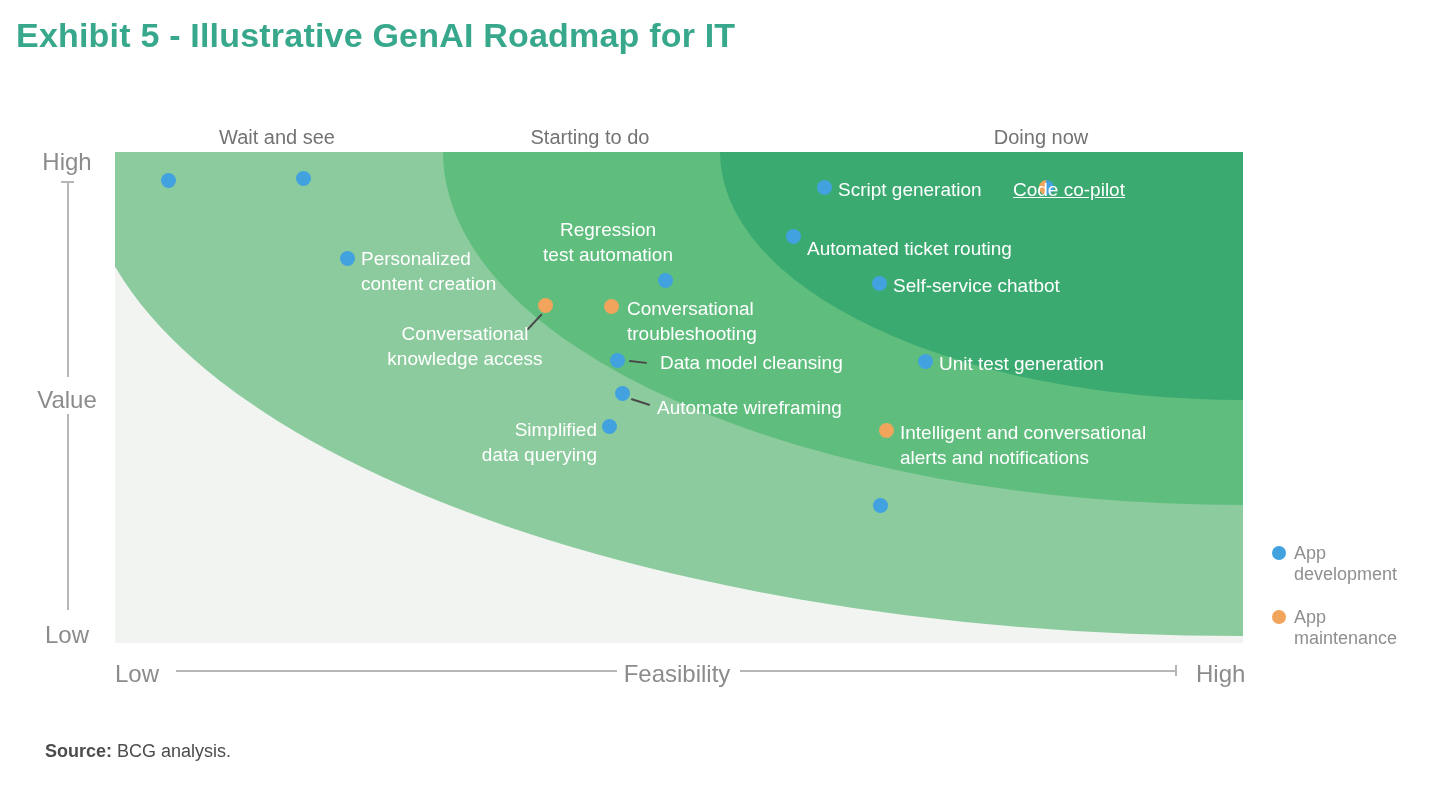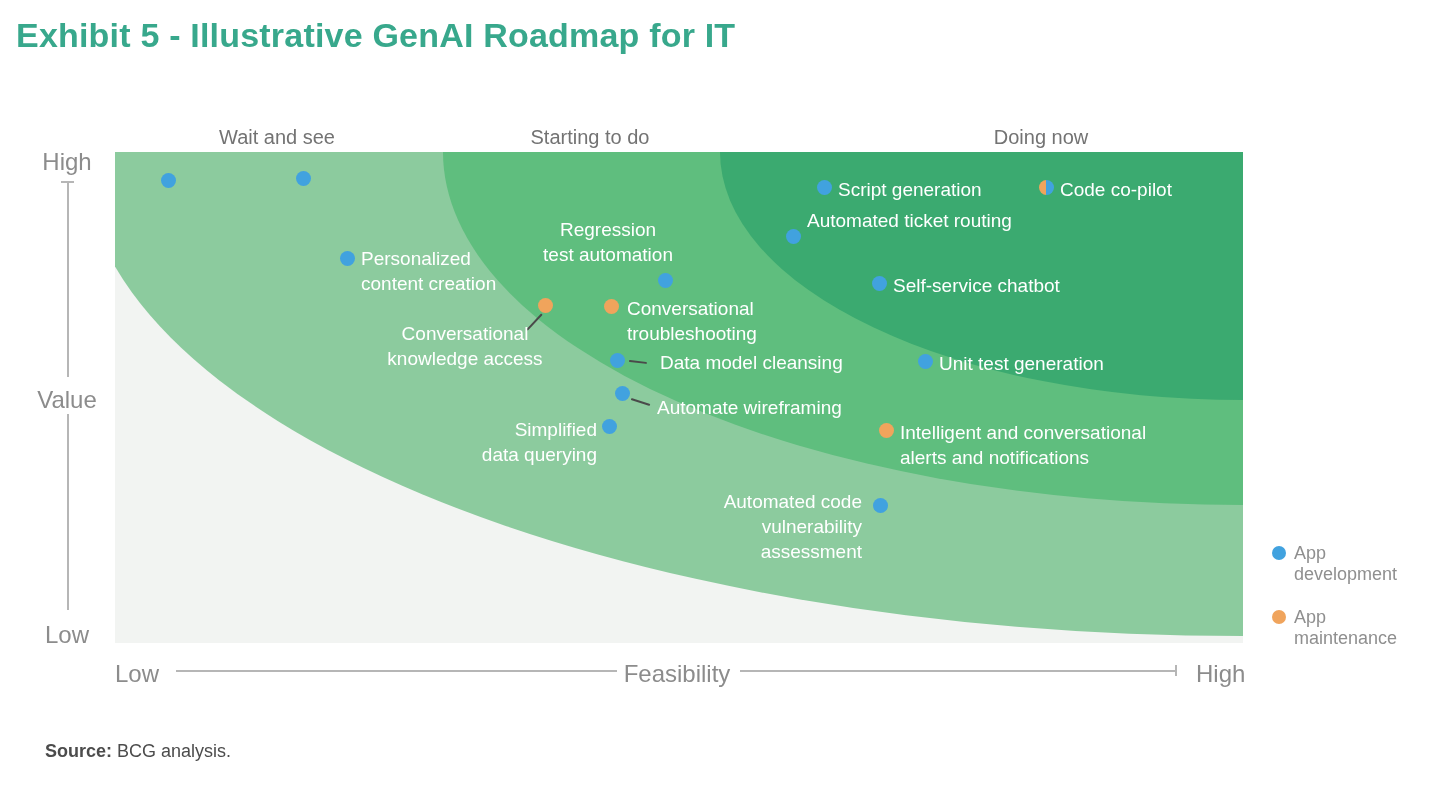--- a/index.html
+++ b/index.html
@@ -88,34 +88,31 @@
       <div class="plabel" style="top: 198px; left: 545px;">Data model cleansing</div>
       <span class="dot" style="left: 499.5px; top: 233.5px; background: rgb(65, 162, 223);"></span>
       <div class="leader" style="left: 516px; top: 246px; width: 19.9249px; transform: rotate(17.5256deg); background: rgb(74, 74, 74);"></div>
       <div class="plabel" style="top: 243px; left: 542px;">Automate wireframing</div>
       <span class="dot" style="left: 486.5px; top: 266.5px; background: rgb(65, 162, 223);"></span>
       <div class="plabel" style="top: 265px; right: 646px; text-align: right;">Simplified
 data querying</div>
       <span class="dot" style="left: 701.5px; top: 27.5px; background: rgb(65, 162, 223);"></span>
       <div class="plabel" style="top: 25px; left: 723px;">Script generation</div>
       <span class="dot" style="left: 923.5px; top: 27.5px; background: linear-gradient(90deg, rgb(240, 164, 92) 0px, rgb(240, 164, 92) 50%, rgb(65, 162, 223) 50%, rgb(65, 162, 223) 100%);"></span>
-      <div class="plabel" style="top: 25px; left: 945px;">Code co-pilot</div>
+      <div class="plabel" style="top: 25px; left: 898px; text-decoration: underline;">Code co-pilot</div>
       <span class="dot" style="left: 670.5px; top: 76.5px; background: rgb(65, 162, 223);"></span>
-      <div class="plabel" style="top: 56px; left: 692px;">Automated ticket routing</div>
+      <div class="plabel" style="top: 84px; left: 692px;">Automated ticket routing</div>
       <span class="dot" style="left: 756.5px; top: 123.5px; background: rgb(65, 162, 223);"></span>
       <div class="plabel" style="top: 121px; left: 778px;">Self-service chatbot</div>
       <span class="dot" style="left: 802.5px; top: 201.5px; background: rgb(65, 162, 223);"></span>
       <div class="plabel" style="top: 199px; left: 824px;">Unit test generation</div>
       <span class="dot" style="left: 763.5px; top: 270.5px; background: rgb(240, 164, 92);"></span>
       <div class="plabel" style="top: 268px; left: 785px;">Intelligent and conversational
 alerts and notifications</div>
       <span class="dot" style="left: 757.5px; top: 345.5px; background: rgb(65, 162, 223);"></span>
-      <div class="plabel" style="top: 337px; right: 381px; text-align: right;">Automated code
-vulnerability
-assessment</div>
     </div>
 
   <span class="axis-text" style="left:115px; top:660px;">Low</span>
   <div class="axis-line" style="left:176px; top:670px; width:441px; height:2px;"></div>
   <span class="axis-text centered" style="left:677px; top:660px;">Feasibility</span>
   <div class="axis-line" style="left:740px; top:670px; width:436px; height:2px;"></div>
   <div class="axis-line" style="left:1175px; top:665px; width:2px; height:11px;"></div>
   <span class="axis-text" style="left:1196px; top:660px;">High</span>
 
   <div id="legend">

